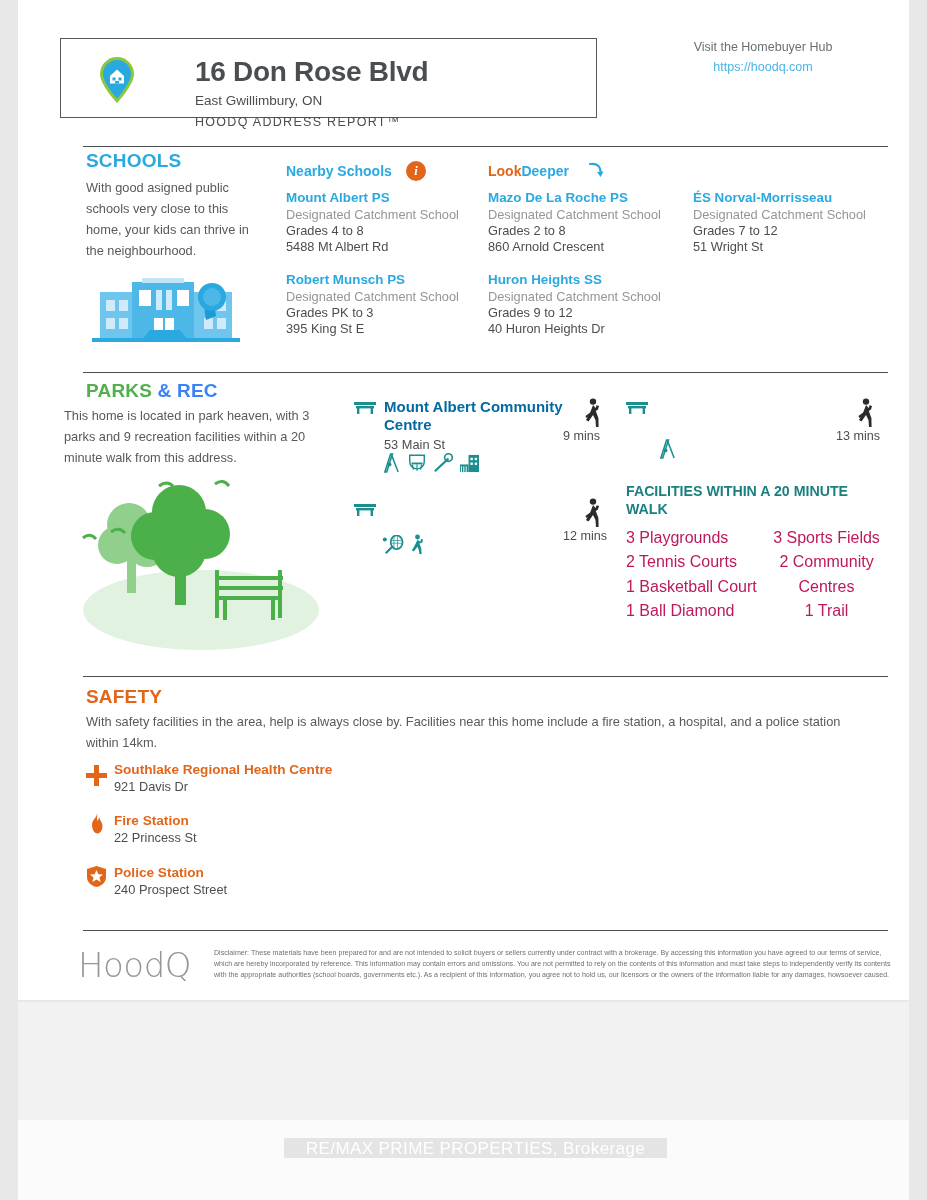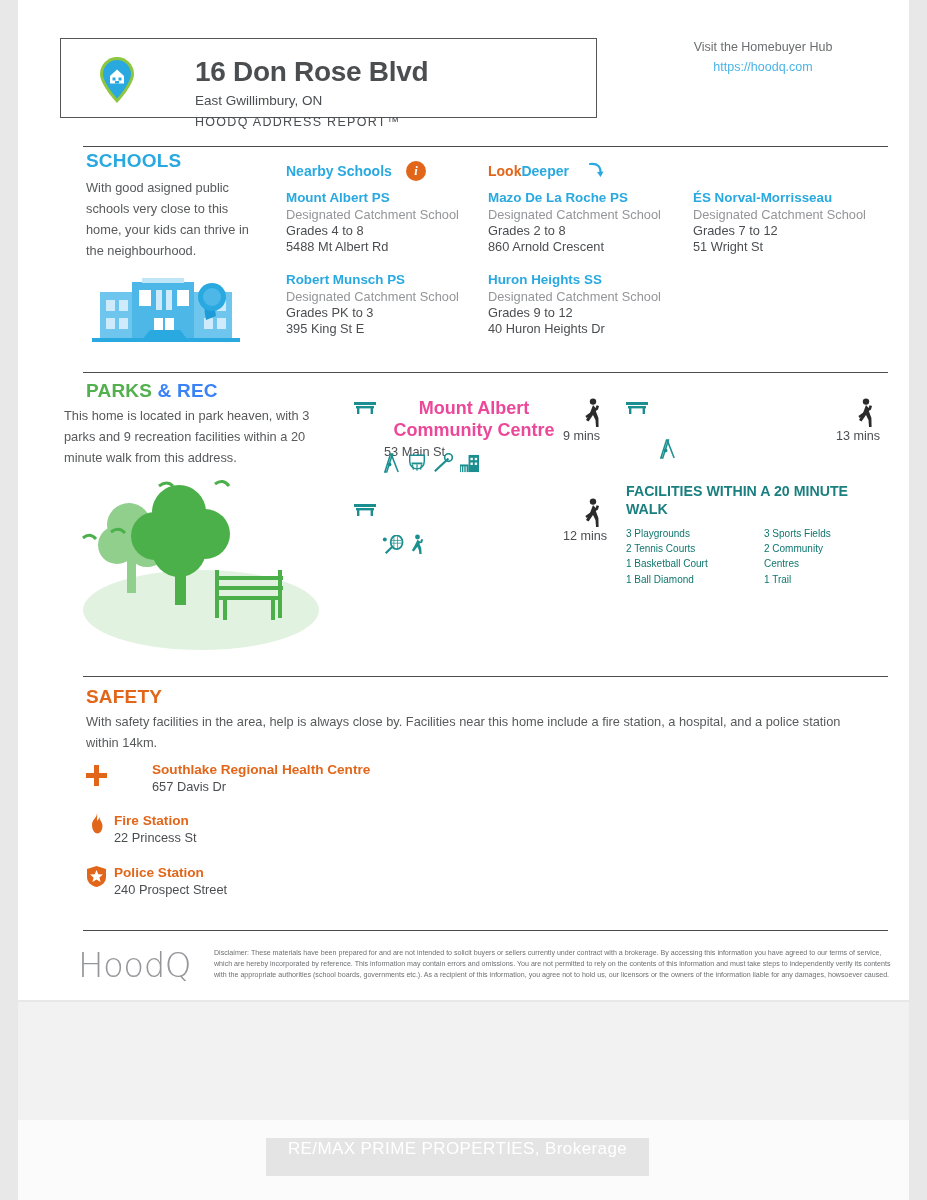--- a/index.html
+++ b/index.html
@@ -123,37 +123,37 @@
 
   
   #parks-head { left: 68px; top: 380px; }
   .pk-green { color: #52b04d; }
   .pk-teal  { color: #3b82f6; }
   #parks-blurb { left: 46px; top: 406px; width: 280px; }
   .park-img { position: absolute; left: 55px; top: 470px; width: 270px; height: 185px; }
 
   .park { position: absolute; }
   .park .nm {
-    font-size: 18px; font-weight: bold; color: #ec4899; line-height: 1.22; text-align: center;
+    font-size: 15px; font-weight: bold; color: #0369a1; line-height: 1.22;
   }
   .park .ad { font-size: 12.8px; color: #4b4e51; margin-top: 2px; }
   .bench-ic { position: absolute; width: 22px; height: 14px; }
   .amen { position: absolute; display: flex; gap: 6px; align-items: flex-end; }
 
   .walk { position: absolute; text-align: left; width: 58px; }
   .walk .fig { width: 20px; height: 30px; margin: 0 auto; display: block; }
   .walk .mins { font-size: 12.6px; color: #4b4e51; margin-top: 1px; }
 
   #fac-head {
     position: absolute; left: 608px; top: 482px; width: 230px;
     font-size: 14.2px; font-weight: bold; color: #1b7f7f; line-height: 1.28;
   }
-  .fac-col { position: absolute; font-size: 10px; color: #0f766e; line-height: 1.52; }
+  .fac-col { position: absolute; font-size: 16px; color: #be185d; line-height: 1.52; }
   #fac-col-a { left: 608px; top: 526px; width: 135px; }
-  #fac-col-b { left: 746px; top: 526px; width: 125px; }
+  #fac-col-b { left: 746px; top: 526px; width: 125px; text-align: center; }
 
   
   #safety-head { left: 68px; top: 686px; color: #e2661a; }
   #safety-blurb { left: 68px; top: 712px; width: 790px; }
 
   .safe { position: absolute; }
   .safe .nm { font-size: 13.6px; font-weight: bold; color: #e2661a; }
   .safe .ad { font-size: 12.8px; color: #4b4e51; margin-top: 2px; }
   .safe-ic { position: absolute; left: 68px; width: 21px; height: 21px; }
 
@@ -162,22 +162,22 @@
     position: absolute; left: 60px; top: 945px;
     font-size: 34px; color: #949699; letter-spacing: -0.5px;
     font-family: "DejaVu Sans", sans-serif; font-weight: 300;
   }
   .disclaimer {
     position: absolute; left: 196px; top: 948px; width: 678px;
     font-size: 7.1px; color: #6d6f71; line-height: 1.52;
     font-family: "Liberation Sans", sans-serif;
   }
   .watermark {
-    position: absolute; left: 266px; top: 1138px;
-    width: 383px; height: 38px;
+    position: absolute; left: 284px; top: 1138px;
+    width: 383px; height: 20px;
     background: #e4e4e4; color: #ffffff;
     font-size: 17px; text-align: center; line-height: 22px;
     letter-spacing: 0.4px;
   }
 </style>
 </head>
 <body>
 
 <div class="page">
 
@@ -460,23 +460,23 @@
 
   <div class="divider" style="top:676px;"></div>
   <div class="sec-head" id="safety-head">SAFETY</div>
   <div class="blurb" id="safety-blurb">With safety facilities in the area, help is always close by. Facilities near this home include a fire station, a hospital, and a police station within 14km.</div>
 
   <span class="safe-ic" style="top:765px;">
     <svg viewBox="0 0 21 21" width="21" height="21">
         <path d="M8 0 h5 v8 h8 v5 h-8 v8 h-5 v-8 h-8 v-5 h8 Z" fill="#e2661a"></path>
       </svg>
   </span>
-  <div class="safe" style="left:96px; top:762px;margin-left:38px;">
+  <div class="safe" style="left:96px; top:762px;">
     <div class="nm">Southlake Regional Health Centre</div>
-    <div class="ad">657 Davis Dr</div>
+    <div class="ad">921 Davis Dr</div>
   </div>
 
   <span class="safe-ic" style="top:813px;">
     <svg viewBox="0 0 21 21" width="21" height="21">
         <path d="M11 0 C11 5 6 6.5 6 12 C6 17 9 20.5 11.5 20.5 C14 20.5 16.5 17.5 16.5 13 C16.5 9 13.5 7.5 13.5 4 C13 6 11.5 7 11 8 C11 5 11.5 3 11 0 Z" fill="#e2661a"></path>
       </svg>
   </span>
   <div class="safe" style="left:96px; top:813px;">
     <div class="nm">Fire Station</div>
     <div class="ad">22 Princess St</div>

